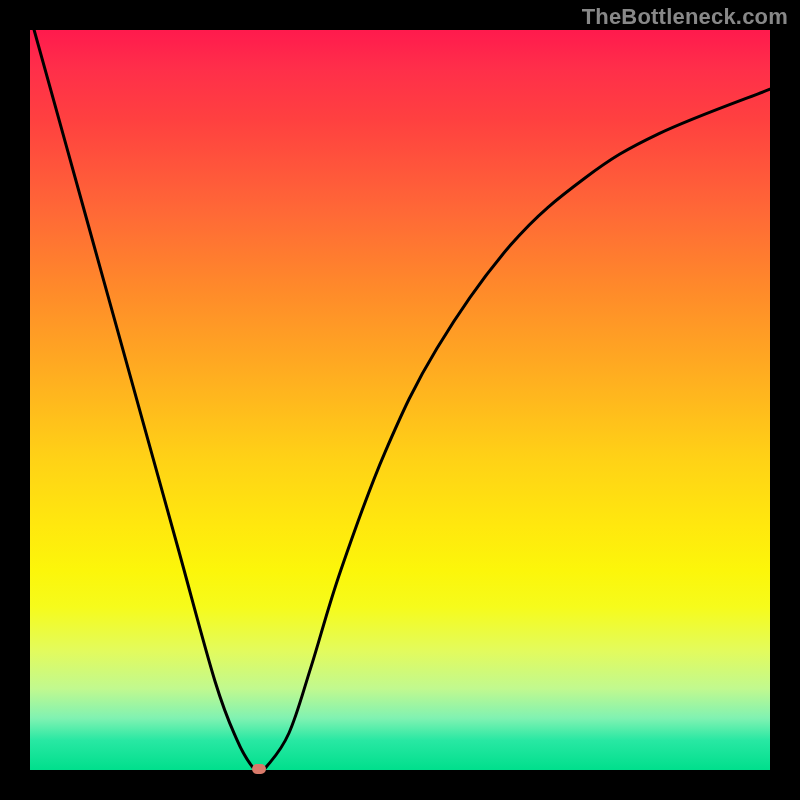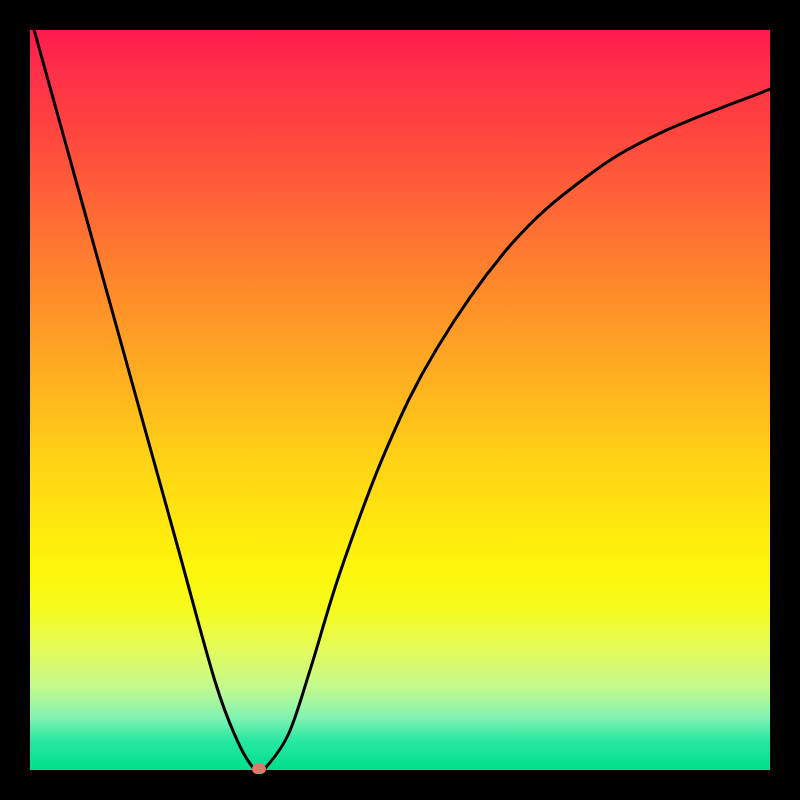--- a/index.html
+++ b/index.html
@@ -62,19 +62,20 @@
     width: 14px;
     height: 10px;
     border-radius: 5px;
     background: #d97a6a;
   }
 </style>
 </head>
 <body>
 
 <div class="outer">
+  <div class="attribution">TheBottleneck.com</div>
   <div class="plot-area">
     <svg class="curve" viewBox="0 0 740 740" preserveAspectRatio="none">
       <path id="curve-path" d="M 0,-14.800000000000068 C 6.66,9.175999999999938 23.68,70.44799999999998 37,118.39999999999998 C 50.32,166.35199999999998 60.68,203.64799999999997 74,251.59999999999997 C 87.32,299.55199999999996 97.68,336.848 111,384.8 C 124.32,432.752 134.68,470.048 148,518 C 161.32,565.952 174.344,616.5680000000001 185,651.2 C 195.656,685.832 200.54000000000002,695.082 207.20000000000002,710.4 C 213.86,725.718 218.004,730.972 222,736.3 C 225.996,741.6279999999999 226.736,740 229.4,740 C 232.06400000000002,740 231.472,742.9599999999999 236.8,736.3 C 242.12800000000001,729.64 251.008,720.982 259,703 C 266.992,685.018 271.876,665.704 281.2,636.4 C 290.524,607.096 297.48,578.8280000000001 310.8,540.2 C 324.12,501.57200000000006 337.88399999999996,461.76 355.2,421.8 C 372.516,381.84000000000003 384.35600000000005,355.49600000000004 407.00000000000006,318.20000000000005 C 429.64400000000006,280.90400000000005 454.36,245.23600000000002 481,214.60000000000002 C 507.64,183.96400000000003 528.36,167.98 555,148 C 581.64,128.02 595.7,119.58400000000003 629,103.60000000000002 C 662.3,87.61600000000001 720.02,67.19199999999995 740,59.19999999999993" stroke="#000" stroke-width="3" fill="none" stroke-linejoin="round" stroke-linecap="round"></path>
     </svg>
     <div class="marker" id="marker" style="left: 222.4px; top: 734px; background: rgb(217, 122, 106);"></div>
   </div>
 </div>
 
 </body></html>

